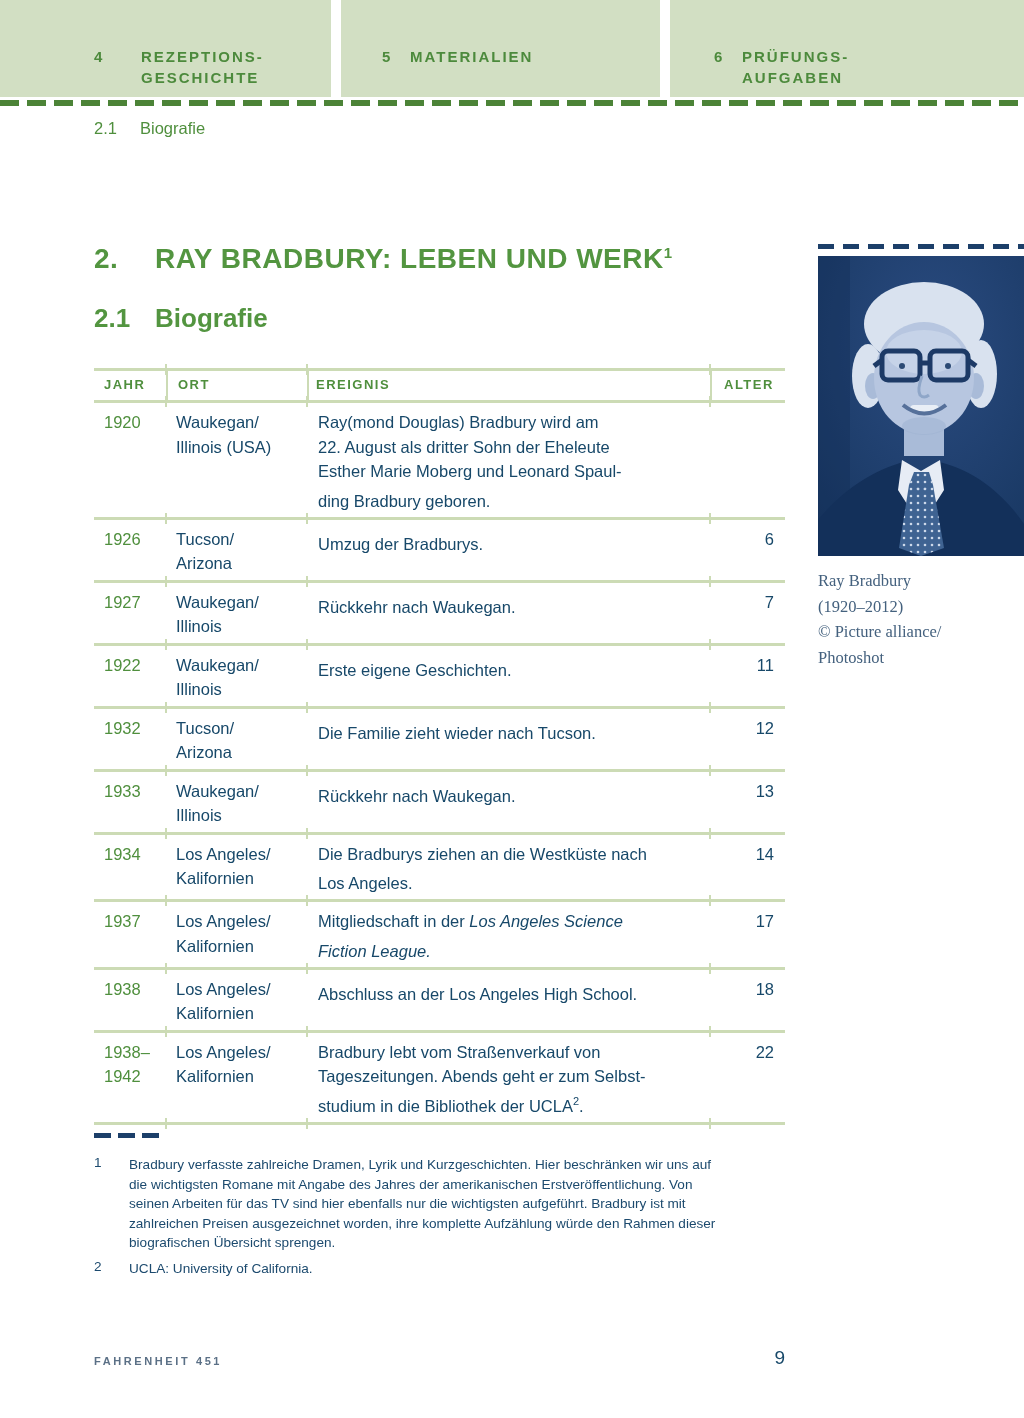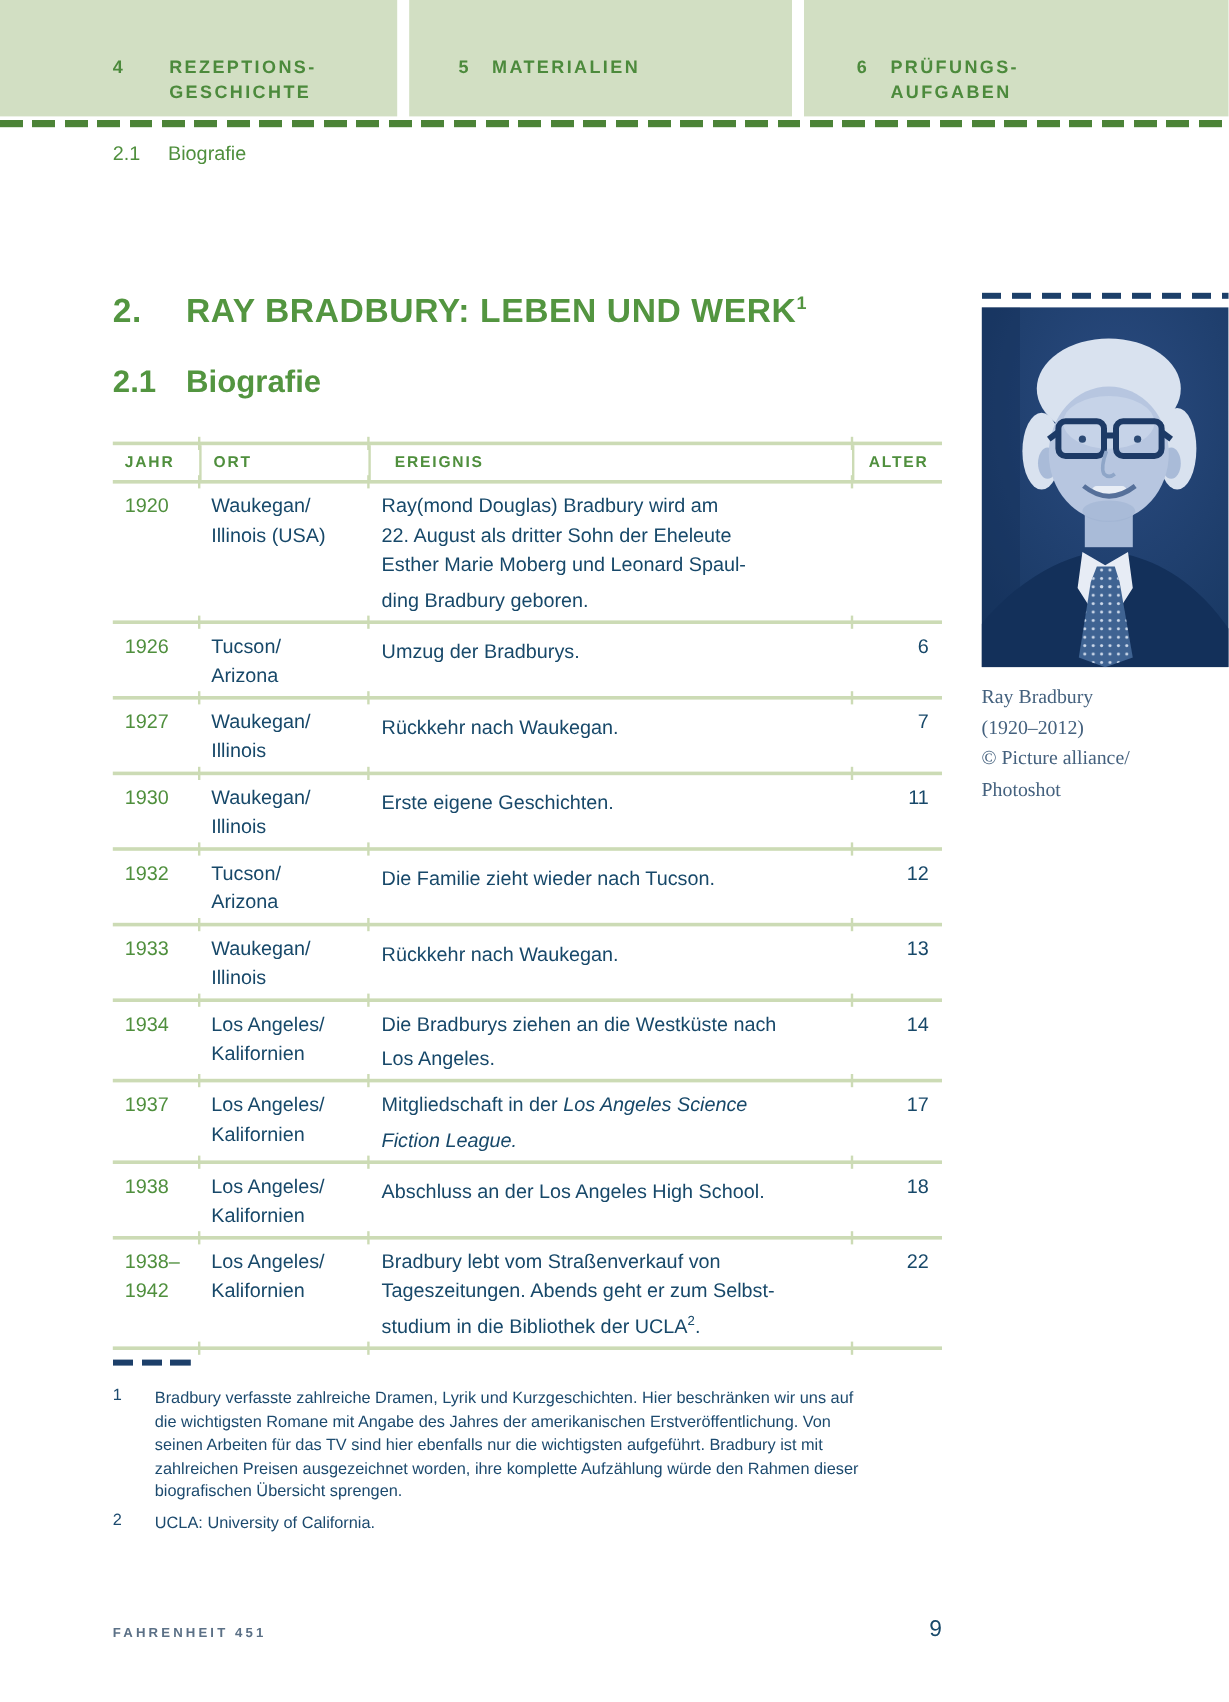--- a/index.html
+++ b/index.html
@@ -35,21 +35,21 @@
   
   .bio-table{position:absolute;left:94px;top:368px;width:691px;font-size:16.5px;
        line-height:24.5px;color:#174869;}
   .rule{position:relative;height:3px;background:#ccdbb5;}
   .rule i{position:absolute;top:-4px;width:2px;height:11px;background:#ccdbb5;}
   .tk1{left:71px;}.tk2{left:212px;}.tk3{left:615px;}
   .grid{display:grid;grid-template-columns:72px 141px 403px 75px;}
   .t-header{height:29px;color:#4f8f3d;font-size:13px;font-weight:700;letter-spacing:1.5px;}
   .t-header>div{height:100%;display:flex;align-items:center;padding-left:10px;box-sizing:border-box;}
   .t-header>div+div{border-left:2px solid #ccdbb5;}
-  .t-header .h3{padding-left:20px;}
+  .t-header .h3{padding-left:7px;}
   .t-header .h4{padding-left:12px;}
   .t-row{padding:7px 0 4px;}
   .c-year{padding-left:10px;color:#4f8f3d;}
   .c-year span,.c-place span{display:block;}
   .c-place{padding-left:10px;}
   .c-event{padding-left:11px;white-space:pre-line;}
   .c-event sup{font-size:11px;}
   .it{font-style:italic;}
   .c-age{text-align:right;padding-right:11px;}
 
@@ -183,21 +183,21 @@
       <div class="c-age">7</div>
     </div>
     <div class="rule">
         <i class="tk1"></i>
         <i class="tk2"></i>
         <i class="tk3"></i>
       </div>
 
     <div class="grid t-row">
       <div class="c-year">
-          <span>1930</span>
+          <span>1922</span>
           <span></span>
         </div>
       <div class="c-place">
           <span>Waukegan/</span>
           <span>Illinois</span>
         </div>
       <div class="c-event"><span>Erste eigene Geschichten.</span><span class="it"></span><sup></sup><span></span></div>
       <div class="c-age">11</div>
     </div>
     <div class="rule">

